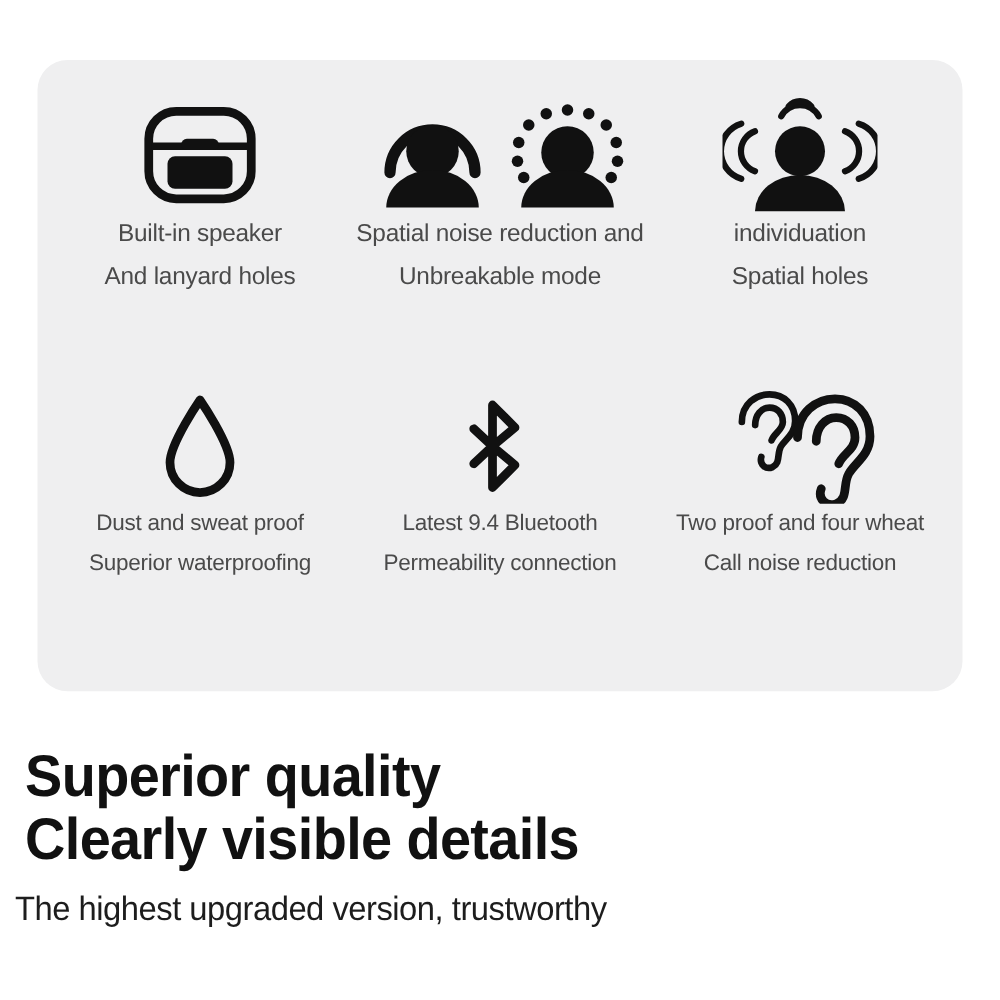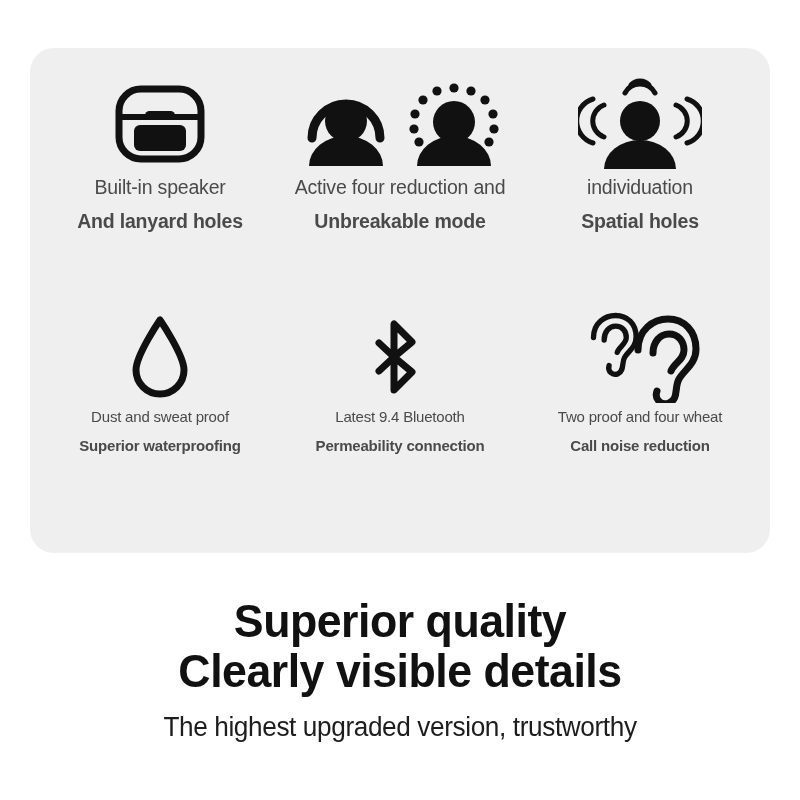--- a/index.html
+++ b/index.html
@@ -54,34 +54,34 @@
   .feature-icon svg { display: block; }
 
   .feature-caption {
     text-align: center;
     color: #4a4a4a;
     font-size: 19.5px;
     line-height: 1.0;
     letter-spacing: -0.2px;
   }
   .feature-caption .l1 { display: block; margin-bottom: 14px; }
-  .feature-caption .l2 { display: block; font-weight: bold; }
+  .feature-caption .l2 { display: block; }
 
   
   .row-1 .feature-icon { height: 108px; }
   .row-2 .feature-icon { height: 104px; }
-  .row-2 .feature-caption { font-size: 15px; }
+  .row-2 .feature-caption { font-size: 18px; }
 
   
   .headline-block {
     position: absolute;
     left: 0;
     top: 596px;
     width: 800px;
-    text-align: center;
+    text-align: left;
   }
   .headline {
     color: #111111;
     font-family: "Liberation Sans", sans-serif;
     font-weight: bold;
     font-size: 47px;
     line-height: 50px;
     letter-spacing: -0.5px;
     transform: scaleX(0.95);
   }
@@ -137,21 +137,21 @@
             <circle cx="125" cy="36" r="4.6"></circle>
             <circle cx="203" cy="36" r="4.6"></circle>
             <circle cx="124" cy="51" r="4.6"></circle>
             <circle cx="204" cy="51" r="4.6"></circle>
             <circle cx="129" cy="64" r="4.6"></circle>
             <circle cx="199" cy="64" r="4.6"></circle>
           </g>
         </svg>
       </div>
       <div class="feature-caption">
-        <span class="l1">Active four reduction and</span>
+        <span class="l1">Spatial noise reduction and</span>
         <span class="l2">Unbreakable mode</span>
       </div>
     </div>
 
     <div class="feature row-1">
       <div class="feature-icon">
         <svg width="124" height="98" viewBox="0 0 124 98">
 
           <circle cx="62" cy="46" r="20" fill="#111111"></circle>
           <path d="M26 94 A36 29 0 0 1 98 94 Z" fill="#111111"></path>

